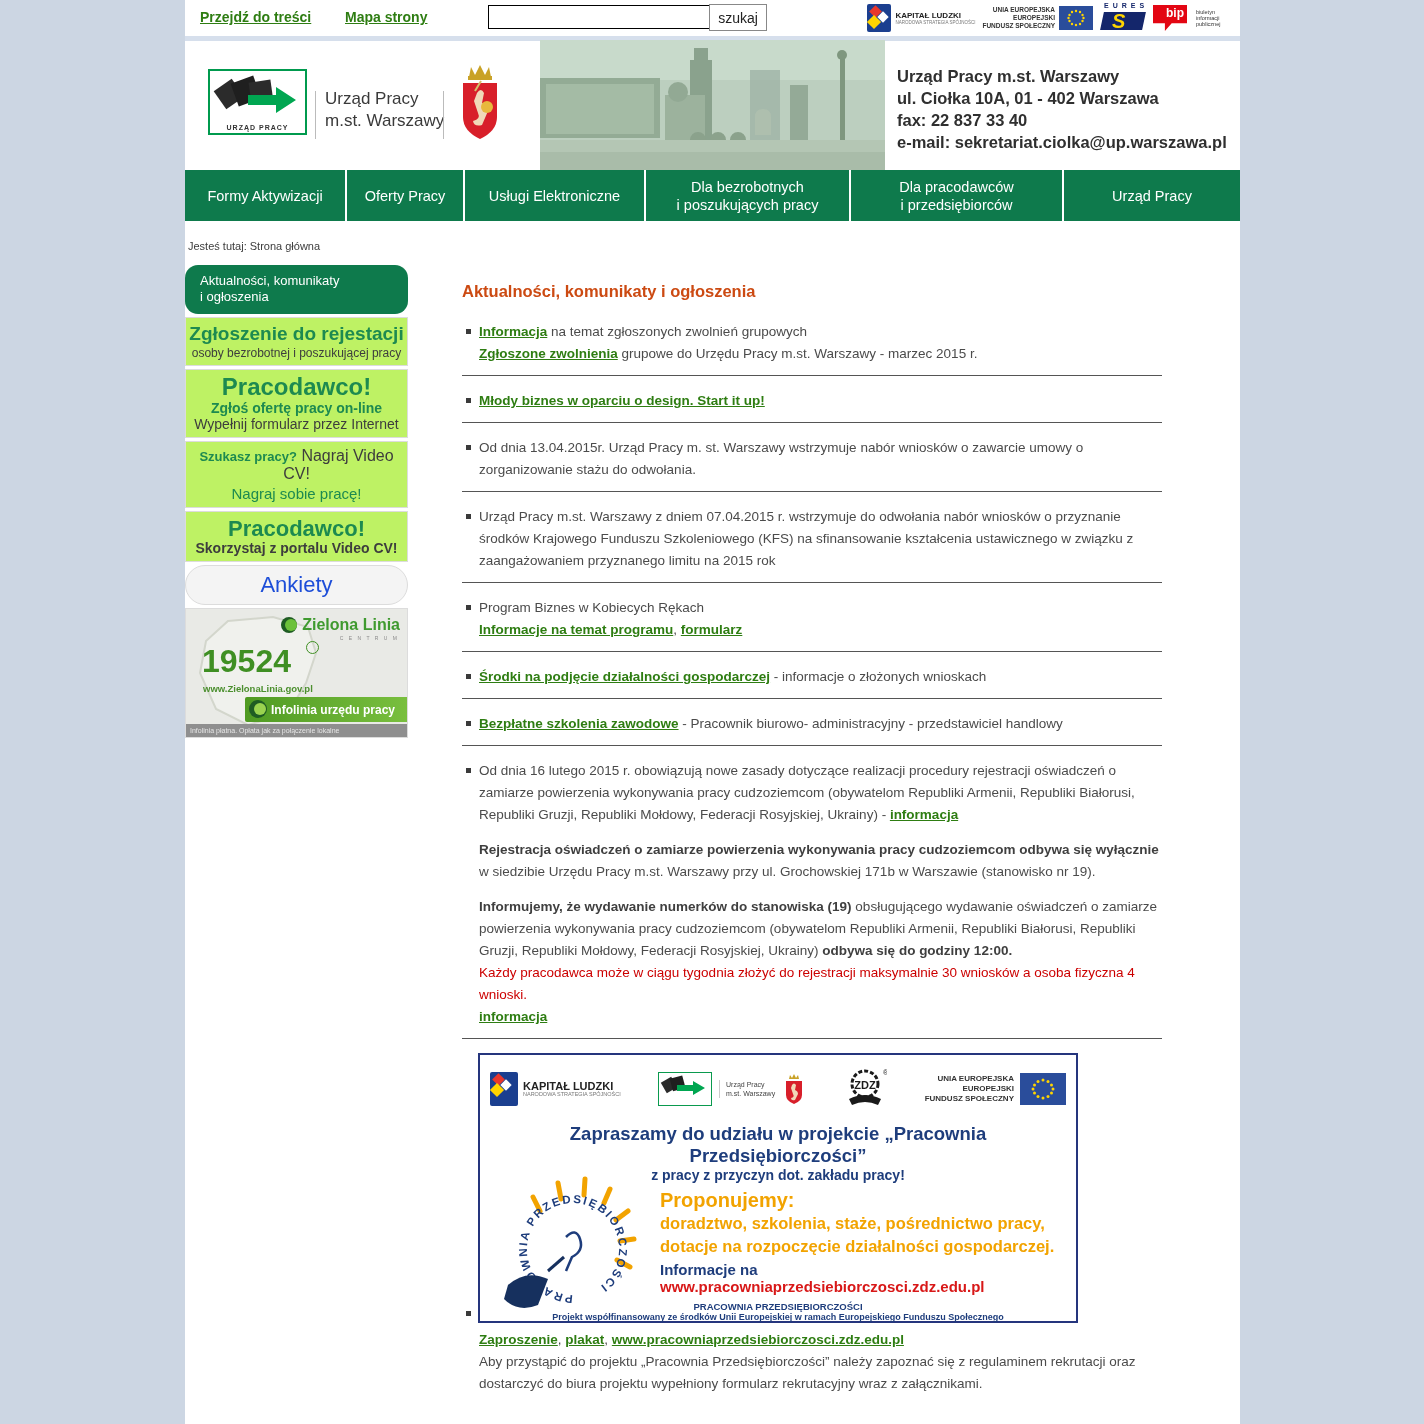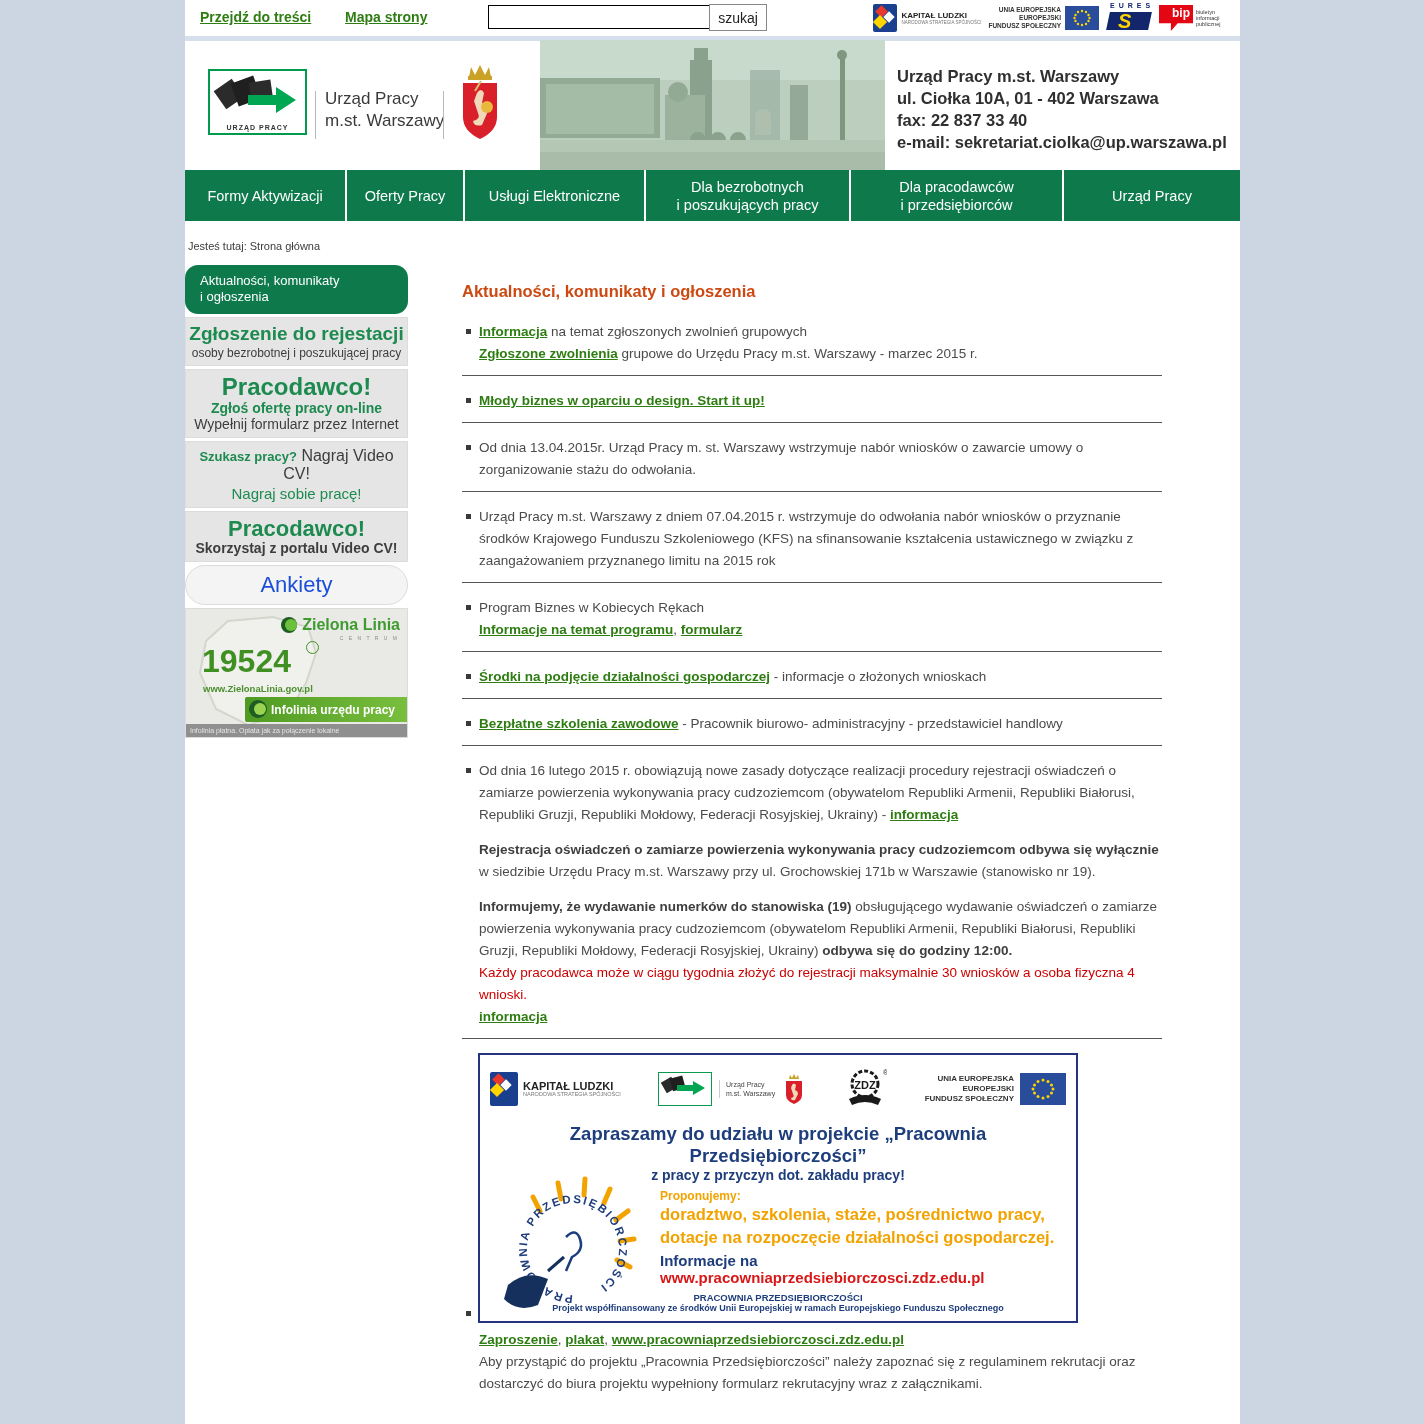--- a/index.html
+++ b/index.html
@@ -18,42 +18,42 @@
   .kl-icon .s2{position:absolute;left:2px;top:13px;width:10px;height:10px;background:#ffd500;transform:rotate(45deg);}
   .kl-icon .s3{position:absolute;left:12px;top:9px;width:8px;height:8px;background:#fff;transform:rotate(45deg);}
   .kl-text{font-size:8px;font-weight:bold;color:#222;line-height:9px;}
   .kl-sub{font-size:4.5px;color:#777;font-weight:normal;}
   .ue-text{font-size:6.5px;font-weight:bold;color:#333;text-align:right;line-height:8px;}
   .euflag{width:34px;height:24px;background:#2a4d9b;position:relative;}
   .eures{width:46px;height:28px;position:relative;}
   .eures .band{position:absolute;left:2px;top:8px;width:42px;height:18px;background:#14266b;transform:skewX(-12deg);}
   .eures .sglyph{position:absolute;left:12px;top:6px;color:#ffd500;font-weight:bold;font-size:20px;font-style:italic;}
   .eures .word{position:absolute;left:4px;top:-2px;font-size:7px;letter-spacing:4px;color:#14266b;font-weight:bold;}
-  .bip{display:flex;align-items:center;gap:3px;}
+  .bip{display:flex;align-items:center;gap:9px;}
   .bip .flag{width:34px;height:26px;background:#e30613;position:relative;clip-path:polygon(0 0,100% 0,100% 70%,55% 70%,35% 100%,35% 70%,0 70%);}
   .bip .flag span{position:absolute;right:3px;top:1px;color:#fff;font-weight:bold;font-size:12px;}
   .bip .cap{font-size:5.5px;color:#333;line-height:6px;width:40px;}
   .bluestrip{position:absolute;left:0;top:36px;width:1055px;height:5px;background:#d6dfec;}
   
   .header{position:absolute;left:0;top:41px;width:1055px;height:129px;background:#fff;}
   .uplogo{position:absolute;left:23px;top:28px;width:95px;height:62px;border:2px solid #009a4e;background:#fff;}
   .uplogo .cap{position:absolute;left:0;bottom:2px;width:100%;text-align:center;font-size:7px;letter-spacing:1px;color:#333;font-weight:bold;}
   .vsep{position:absolute;top:50px;width:1px;height:48px;background:#bbb;}
   .orgname{position:absolute;left:140px;top:47px;font-size:17px;color:#3a3a3a;line-height:22px;}
   .crest{position:absolute;left:270px;top:22px;}
   .photo{position:absolute;left:355px;top:-1px;width:345px;height:130px;overflow:hidden;}
   .contact{position:absolute;left:712px;top:24px;font-size:16.5px;font-weight:bold;color:#2f2f2f;line-height:22px;}
   
   .nav{position:absolute;left:0;top:170px;width:1055px;height:51px;display:flex;gap:2px;background:#fff;}
   .nav .cell{background:#0e7a4c;color:#fff;display:flex;flex-direction:column;align-items:center;justify-content:center;font-size:14.5px;line-height:18px;text-align:center;cursor:pointer;}
   .crumb{position:absolute;left:3px;top:240px;font-size:11px;color:#3c3c3c;}
   
   .sidebar{position:absolute;left:0;top:265px;width:223px;}
   .sb-head{background:#0e7a4c;color:#fff;font-size:13px;line-height:16px;padding:8px 10px 9px 15px;border-radius:13px;}
-  .sb-box{border:1px solid #dcdcdc;background:#e5e5e5;margin-top:3px;text-align:center;padding:5px 2px;}
+  .sb-box{border:1px solid #dcdcdc;background:#bef264;margin-top:3px;text-align:center;padding:5px 2px;}
   .sb1-t{font-size:19px;color:#1d8a50;font-weight:bold;}
   .sb1-s{font-size:12px;color:#3d3d3d;margin-top:1px;}
   .sb2-t{font-size:24px;color:#1d8a50;font-weight:bold;line-height:24px;}
   .sb2-l2{font-size:14px;color:#1d8a50;font-weight:bold;margin-top:1px;}
   .sb2-l3{font-size:14px;color:#3d3d3d;}
   .sb3-q{font-size:13px;color:#1d8a50;font-weight:bold;}
   .sb3-t{font-size:16px;color:#3d3d3d;}
   .sb3-l2{font-size:15px;color:#1d8a50;margin-top:2px;}
   .sb4-t{font-size:22px;color:#1d8a50;font-weight:bold;line-height:23px;}
   .sb4-l2{font-size:14px;color:#3d3d3d;font-weight:bold;}
@@ -89,21 +89,21 @@
   .pb-upbox{width:52px;height:32px;border:1px solid #0a9a4e;position:relative;}
   .pb-upname{font-size:7px;color:#444;line-height:9px;border-left:1px solid #ccc;padding-left:6px;}
   .pb-zdz{position:relative;width:44px;height:44px;}
   .pb-ue{display:flex;align-items:center;gap:6px;}
   .pb-ue .ue-text{font-size:8px;line-height:10px;}
   .pb-h1{color:#1e3d7c;font-weight:bold;font-size:18.5px;text-align:center;margin-top:4px;}
   .pb-s1{color:#1e3d7c;font-weight:bold;font-size:14px;text-align:center;margin-top:3px;}
   .pb-s2{color:#1e3d7c;font-weight:bold;font-size:14px;text-align:center;}
   .pb-left{position:absolute;left:8px;top:112px;width:170px;height:150px;}
   .pb-right{margin:6px 0 0 180px;width:405px;}
-  .pb-prop{color:#f2a300;font-weight:bold;font-size:12px;}
+  .pb-prop{color:#f2a300;font-weight:bold;font-size:20px;}
   .pb-off{color:#f2a300;font-weight:bold;font-size:16.5px;line-height:23px;}
   .pb-info{margin-top:3px;font-size:15px;font-weight:bold;color:#1e3d7c;}
   .pb-info .url{color:#d81818;}
   .pb-f1{text-align:center;font-size:9.5px;font-weight:bold;color:#1e3d7c;margin-top:6px;}
   .pb-f2{text-align:center;font-size:9px;font-weight:bold;color:#1e3d7c;}
 </style>
 </head>
 <body>
 
 <div class="page">

